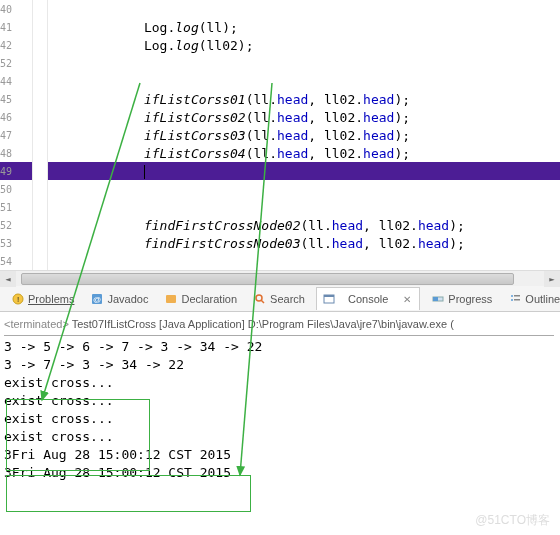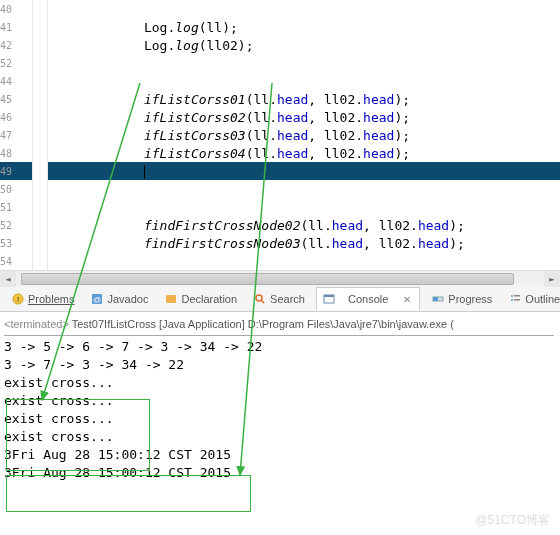--- a/index.html
+++ b/index.html
@@ -3,21 +3,21 @@
 <meta charset="utf-8">
 <style>
 * { box-sizing: border-box; margin: 0; padding: 0; }
 body { font-family: Consolas, monospace; font-size: 13px; background: #fff; width: 560px; height: 535px; overflow: hidden; position: relative; }
 .editor-pane { background: #fff; height: 286px; border-bottom: 1px solid #ccc; }
 .code-area { overflow: auto; height: 270px; }
 .code-line { display: flex; height: 18px; align-items: center; }
 .gutter { width: 32px; padding-right: 10px; color: #999; font-size: 10px; user-select: none; }
 .ruler { width: 16px; border-left: 1px solid #e8e8e8; border-right: 1px solid #e8e8e8; background: #fff; height: 18px; }
 .code-text { padding-left: 2px; white-space: pre; }
-.highlighted { background: #0c4a6e; }
+.highlighted { background: #4c1d95; }
 .kw-method { font-style: italic; color: #000; }
 .member { color: #0000c0; }
 .cursor { display: inline-block; width: 1px; height: 14px; background: #000; vertical-align: middle; }
 .hscroll { height: 16px; background: #f0f0f0; border-top: 1px solid #ddd; display: flex; align-items: center; }
 .hscroll-arrow { width: 16px; height: 16px; display: flex; align-items: center; justify-content: center; color: #666; font-size: 9px; background: #e8e8e8; }
 .hscroll-track { flex: 1; height: 14px; background: #f0f0f0; position: relative; }
 .hscroll-thumb { position: absolute; height: 12px; top: 1px; left: 5px; right: 30px; background: linear-gradient(#dcdcdc, #c8c8c8); border: 1px solid #b0b0b0; border-radius: 2px; }
 .tabs-bar { height: 26px; background: #f5f5f5; border-bottom: 1px solid #ccc; display: flex; align-items: center; padding: 0 6px; gap: 6px; font-family: Tahoma, sans-serif; font-size: 11px; }
 .tab-item { display: flex; align-items: center; gap: 3px; padding: 4px 5px; color: #555; }
 .tab-item.active { background: #fff; border-top: 1px solid #ccc; border-left: 1px solid #ccc; border-right: 1px solid #ccc; gap: 12px; }

